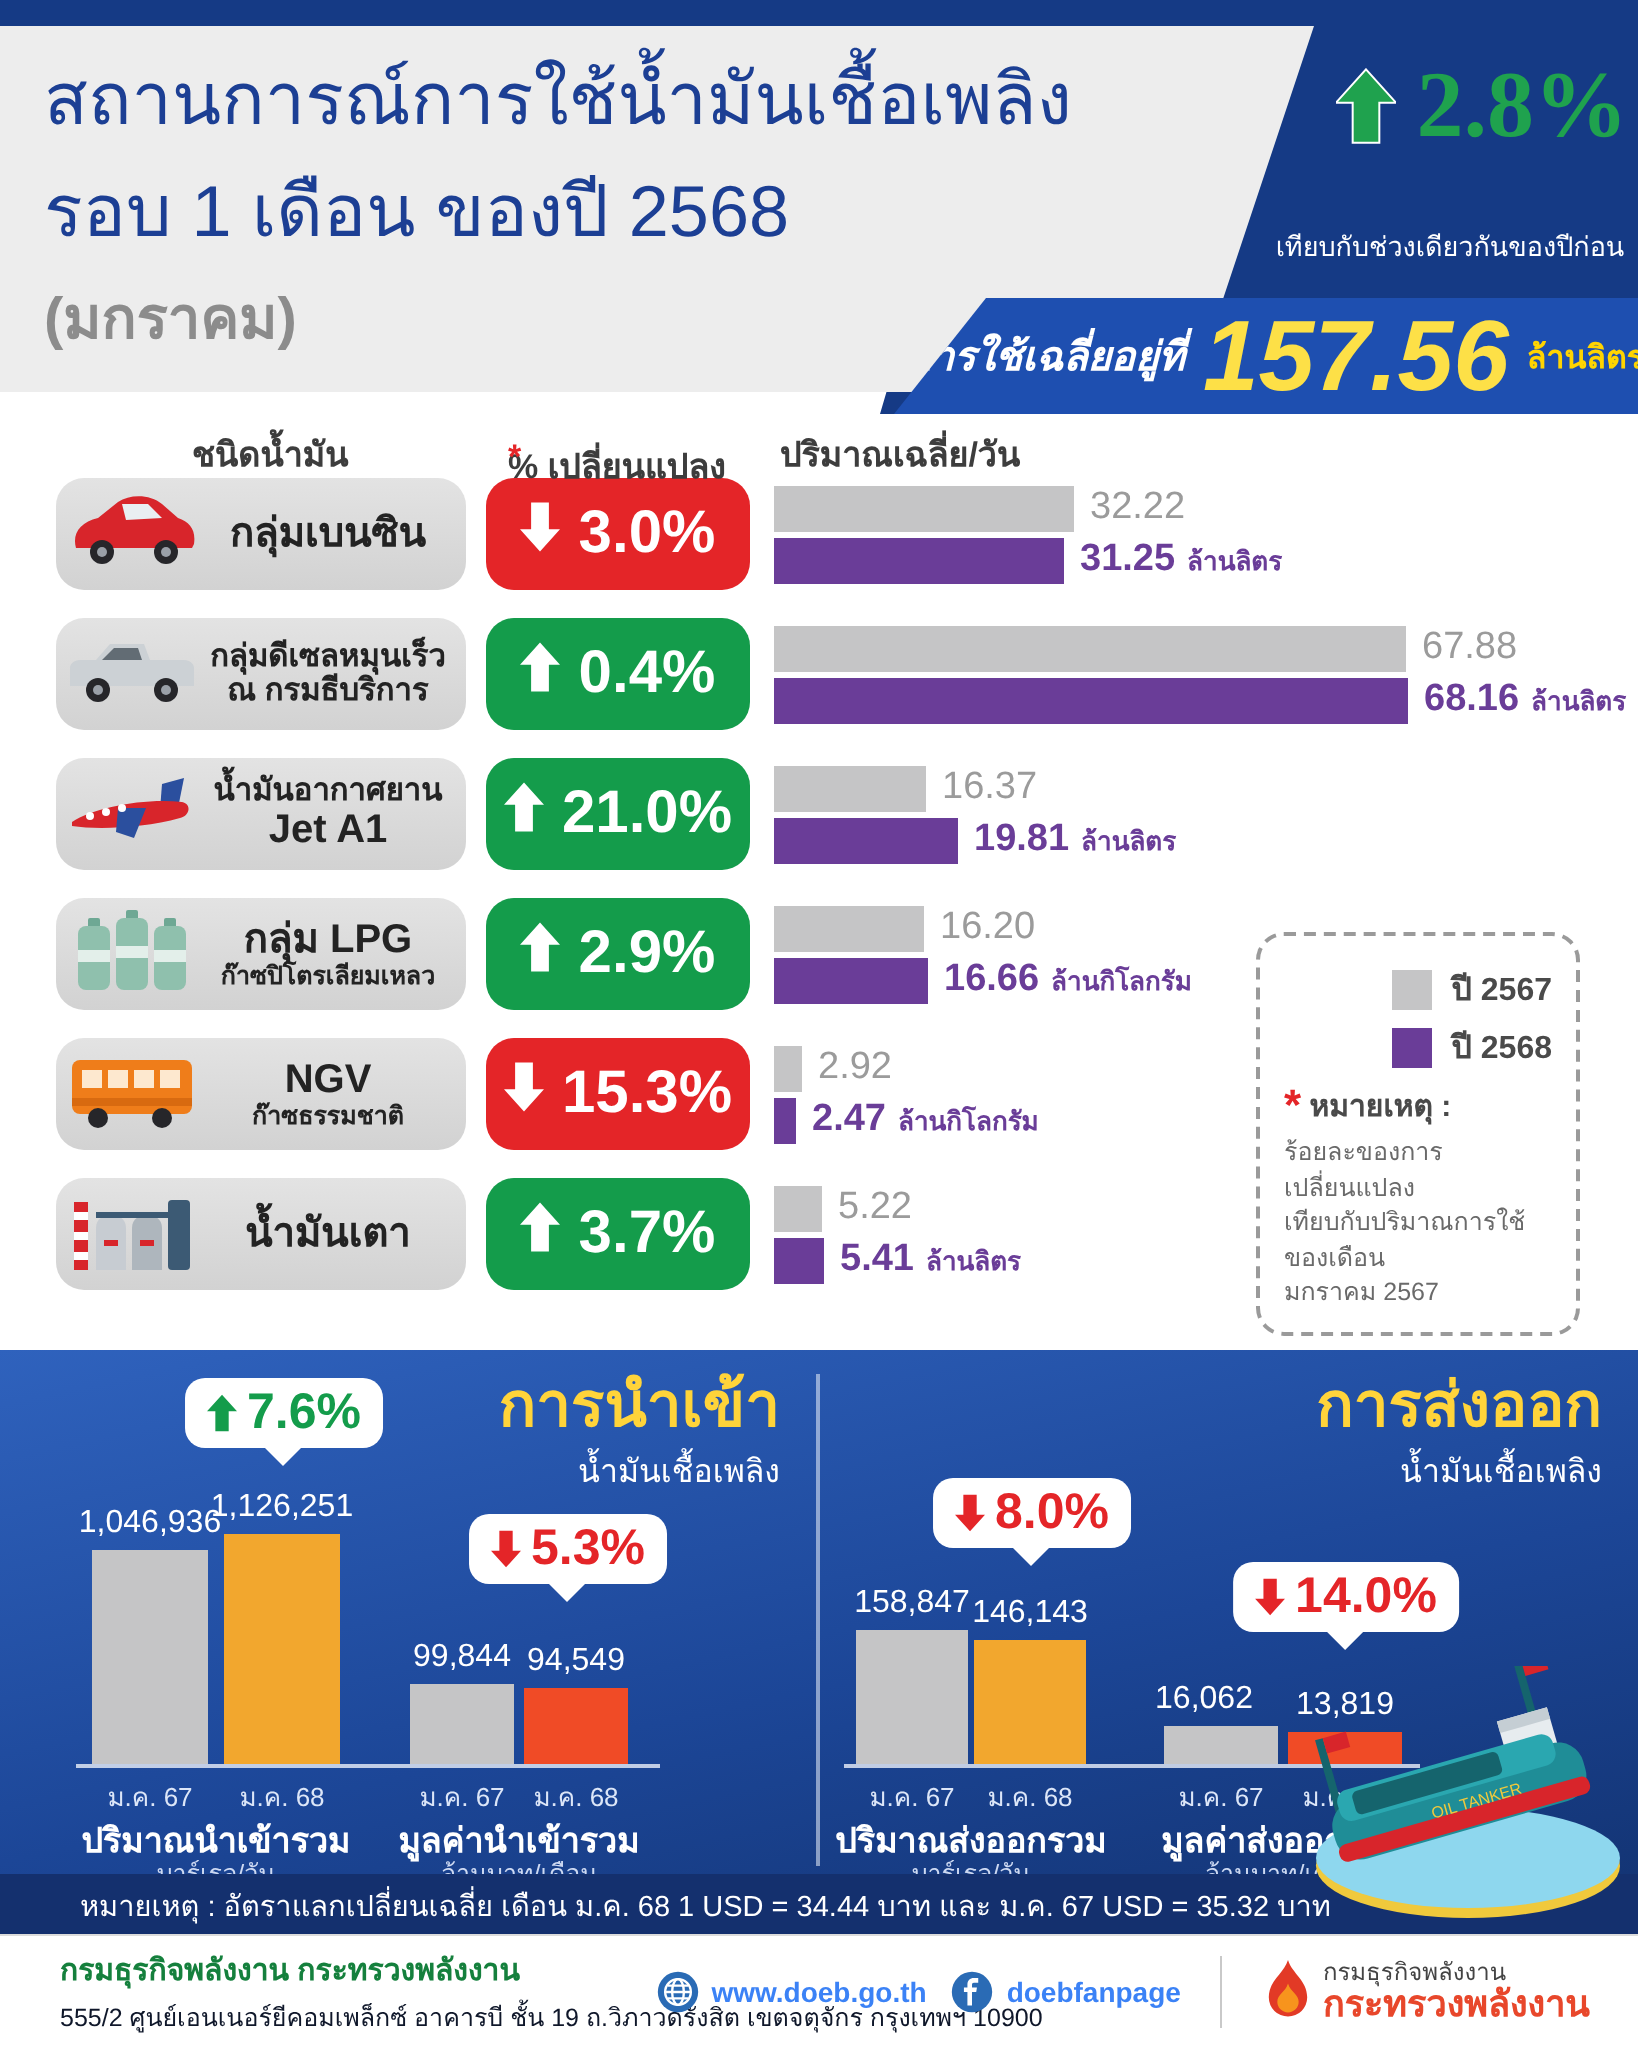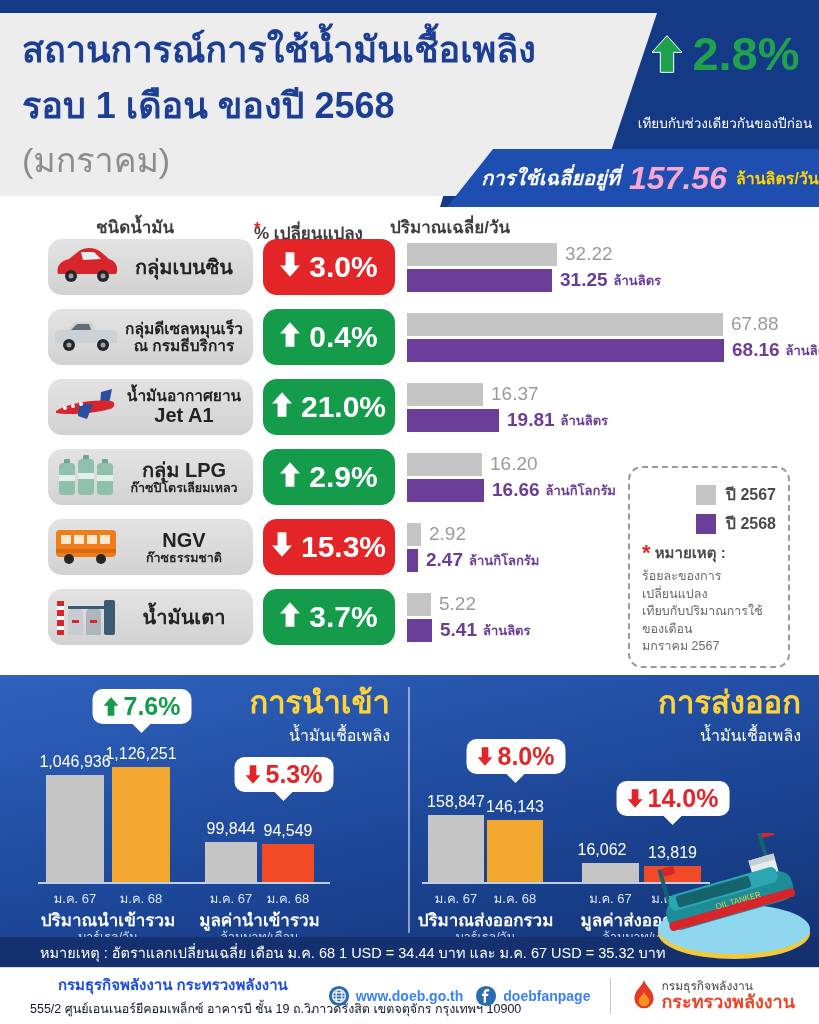--- a/index.html
+++ b/index.html
@@ -7,42 +7,42 @@
        font-family:"Liberation Sans","DejaVu Sans",sans-serif;}
   .page{position:relative;width:819px;height:1024px;}
 
   
   .header{position:relative;height:207px;background:#fff;}
   .header-navy{position:absolute;inset:0;background:#153a85;
     clip-path:polygon(0 0,100% 0,100% 100%,440px 100%,497px 13px,0 13px);}
   .header-gray{position:absolute;inset:0;background:#ededed;
     clip-path:polygon(0 13px,657px 13px,596px 196px,0 196px);}
   .title-stack{position:absolute;left:22px;top:22px;}
-  .title-l1,.title-l2{font-size:36px;font-weight:700;color:#1c3f94;line-height:56px;white-space:nowrap;}
-  .title-l3{font-size:34px;font-weight:400;color:#8c8c8c;line-height:52px;}
-  .change-block{position:absolute;left:638px;top:26px;width:176px;display:flex;align-items:center;justify-content:center;gap:10px;}
+  .title-l1,.title-l2{font-size:36px;font-weight:400;color:#1c3f94;line-height:56px;white-space:nowrap;}
+  .title-l3{font-size:29px;font-weight:700;color:#8c8c8c;line-height:52px;}
+  .change-block{position:absolute;left:638px;top:26px;width:176px;display:flex;align-items:center;justify-content:flex-end;gap:10px;font-family:Liberation Serif, serif;}
   .change-pct{font-size:47px;font-weight:700;color:#1fa24e;}
   .change-caption{position:absolute;left:633px;top:112px;width:184px;text-align:center;color:#fff;font-size:13.5px;white-space:nowrap;}
   .avg-banner{position:absolute;top:149px;right:0;width:372px;height:58px;background:#1e4fb0;
     clip-path:polygon(46px 0,100% 0,100% 100%,0 100%);
     display:flex;align-items:center;justify-content:center;gap:9px;padding-left:34px;box-sizing:border-box;}
   .avg-prefix{font-style:italic;font-weight:700;color:#fff;font-size:20px;white-space:nowrap;}
-  .avg-value{font-style:italic;font-weight:700;color:#f9a8d4;font-size:32px;line-height:1;white-space:nowrap;}
+  .avg-value{font-style:italic;font-weight:700;color:#fde047;font-size:50px;line-height:1;white-space:nowrap;}
   .avg-unit{font-weight:700;color:#ffd400;font-size:16px;white-space:nowrap;}
 
   
   .main{position:relative;height:468px;}
   .cols{position:relative;height:32px;font-size:17px;font-weight:700;color:#3d3d3d;}
   .cols span{position:absolute;top:6px;white-space:nowrap;}
   .col-fuel{left:96px;}
   .col-change{left:254px;}
   .col-volume{left:390px;}
   .ast{color:#e42528;}
   .rows{padding-left:28px;}
-  .frow{display:flex;align-items:center;height:56px;margin-bottom:14px;margin-left:20px;}
+  .frow{display:flex;align-items:center;height:56px;margin-bottom:14px;}
   .pill{width:205px;height:56px;background:linear-gradient(#e3e3e3,#d2d2d2);border-radius:14px;
     display:flex;align-items:center;gap:4px;padding:0 8px 0 5px;box-sizing:border-box;flex:none;}
   .pill svg{width:66px;height:44px;flex:none;}
   .pill-label{flex:1;text-align:center;color:#232323;line-height:1.12;}
   .ln-lg{font-size:20px;font-weight:700;}
   .ln-md{font-size:15.5px;font-weight:700;}
   .ln-sm{font-size:12.5px;font-weight:700;}
   .badge{width:132px;height:56px;margin-left:10px;border-radius:14px;flex:none;
     display:flex;align-items:center;justify-content:center;gap:9px;color:#fff;font-weight:700;font-size:30px;}
   .badge.up{background:#149c4b;}
@@ -90,21 +90,21 @@
   .bubble.down{color:#e42528;}
   .bubble svg{width:15px;height:19px;fill:currentColor;}
   .fx-note{position:absolute;left:0;bottom:0;width:100%;height:30px;background:#14306e;
     display:flex;align-items:center;padding-left:40px;box-sizing:border-box;color:#fff;font-size:14.5px;}
   .ship{position:absolute;left:648px;top:158px;width:168px;height:128px;z-index:5;}
 
   
   .footer{height:57px;background:#fff;border-top:1px solid #dcdcdc;display:flex;align-items:center;
     padding:0 24px 0 30px;box-sizing:border-box;gap:12px;}
   .f-left{flex:1;min-width:0;}
-  .f-org{font-size:15px;font-weight:700;color:#1d4ed8;white-space:nowrap;text-align:center;}
+  .f-org{font-size:15px;font-weight:700;color:#15803d;white-space:nowrap;}
   .f-addr{font-size:12.5px;color:#0f172a;margin-top:2px;white-space:nowrap;}
   .f-link{display:flex;align-items:center;gap:6px;color:#3b82f6;font-size:14px;font-weight:700;white-space:nowrap;}
   .f-link svg{width:22px;height:22px;flex:none;}
   .f-div{width:1px;height:36px;background:#c9c9c9;margin:0 8px;flex:none;}
   .f-dept{display:flex;align-items:center;gap:4px;}
   .f-dept svg{width:26px;height:32px;flex:none;}
   .f-dept-l1{font-size:12px;color:#444;line-height:1.2;white-space:nowrap;}
   .f-dept-l2{font-size:18px;font-weight:700;color:#e8472b;line-height:1.1;white-space:nowrap;}
 </style>
 </head>

